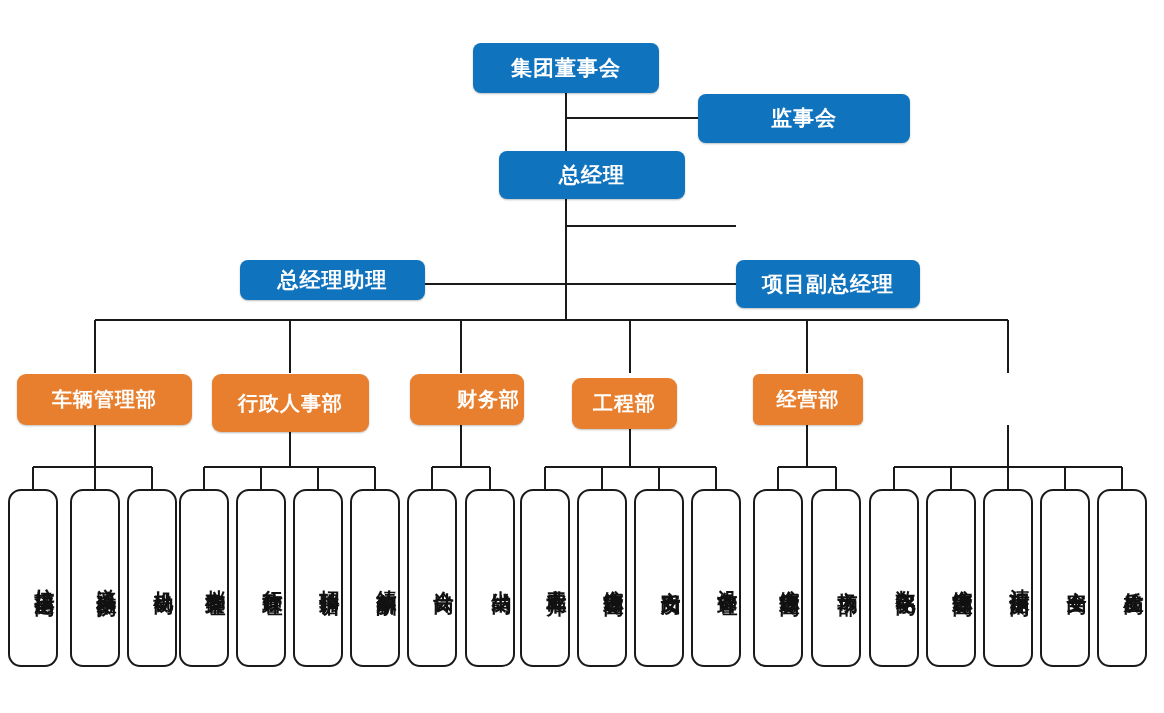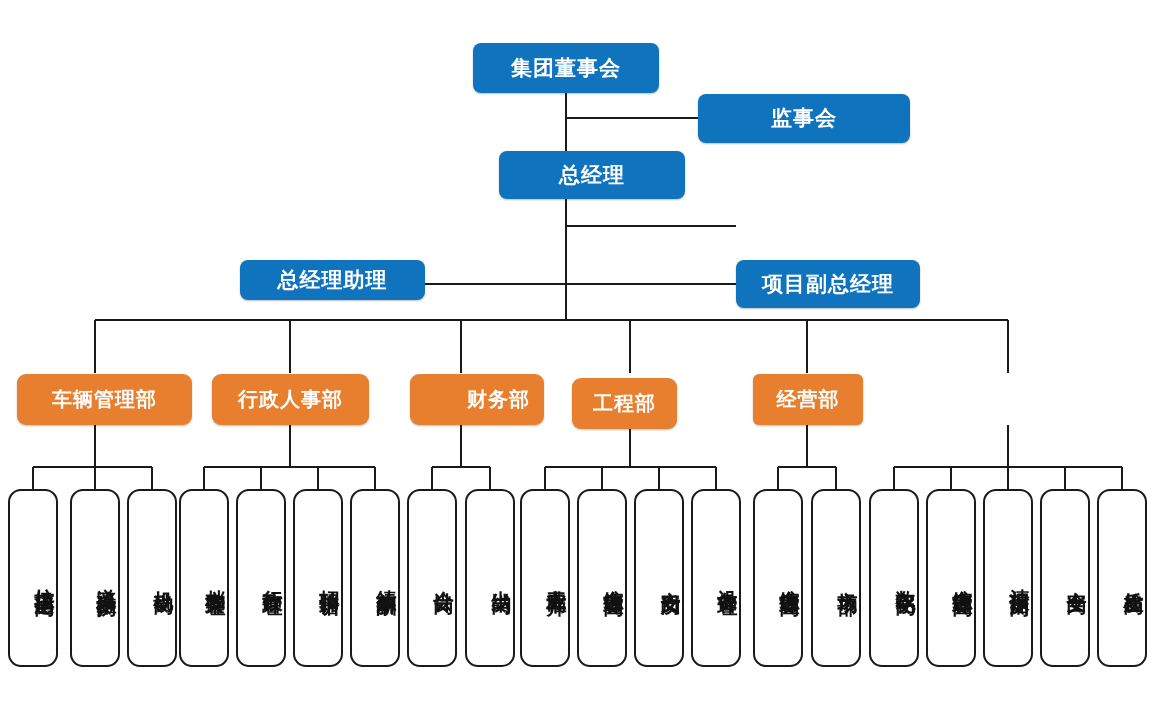--- a/index.html
+++ b/index.html
@@ -157,25 +157,25 @@
   </div>
 
   <div class="node node-blue" style="left:240px;top:260px;width:185px;height:40px;">
     <span>总经理助理</span>
   </div>
 
   <div class="node node-orange" style="left:17px;top:374px;width:175px;height:51px;">
     <span>车辆管理部</span>
   </div>
 
-  <div class="node node-orange" style="left:212px;top:374px;width:157px;height:51px;">
+  <div class="node node-orange" style="left:212px;top:374px;width:157px;height:58px;">
     <span>行政人事部</span>
   </div>
 
-  <div class="node node-orange" style="left:410px;top:374px;width:134px;height:51px;padding-left:43px;">
+  <div class="node node-orange" style="left:410px;top:374px;width:114px;height:51px;padding-left:43px;">
     <span>财务部</span>
   </div>
 
   <div class="node node-orange" style="left:572px;top:378px;width:105px;height:51px;">
     <span>工程部</span>
   </div>
 
   <div class="node node-orange" style="left:753px;top:374px;width:110px;height:51px;border-radius:6px;">
     <span>经营部</span>
   </div>

